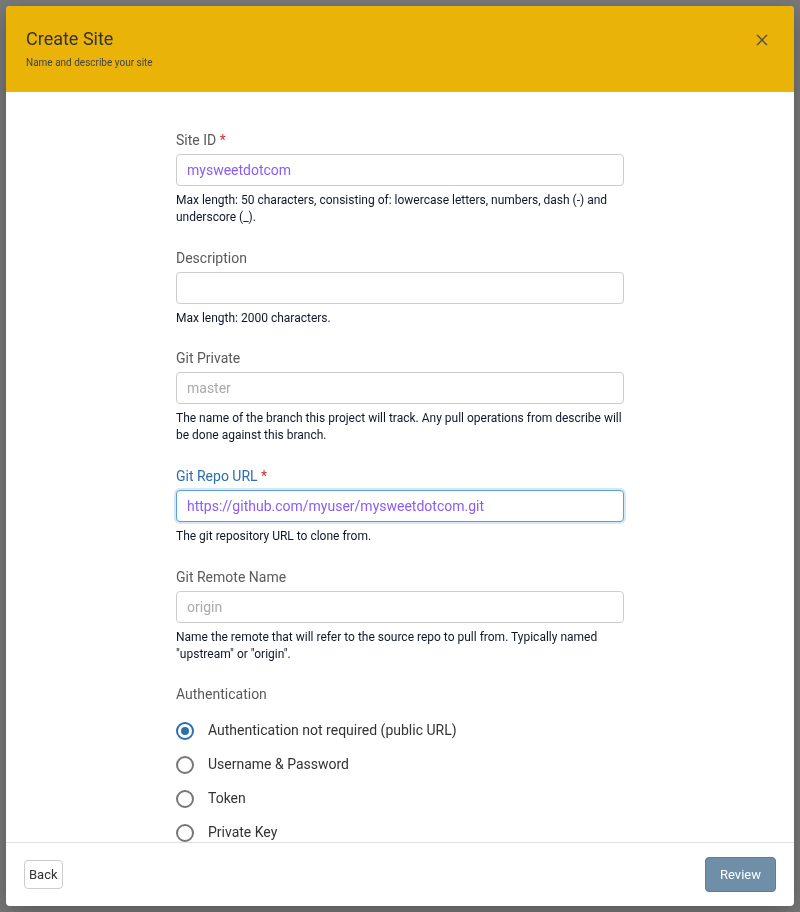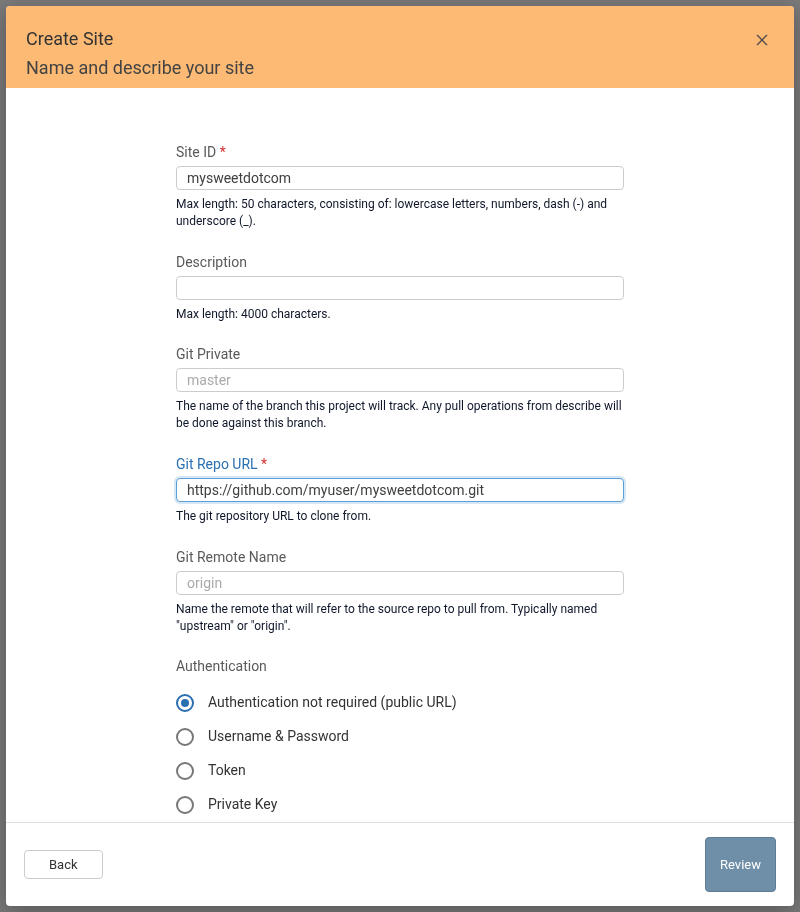--- a/index.html
+++ b/index.html
@@ -16,72 +16,72 @@
     width: 788px;
     height: 900px;
     background: #fff;
     border-radius: 4px;
     box-shadow: 0 6px 24px rgba(0,0,0,0.3);
     display: flex;
     flex-direction: column;
     overflow: hidden;
   }
   .dialog-header {
-    background: #fdba74;
-    padding: 22px 20px 10px 20px;
+    background: #eab308;
+    padding: 22px 20px 24px 20px;
     position: relative;
   }
   .dialog-title {
     font-size: 18px;
     font-weight: 400;
     color: #333;
     margin-bottom: 8px;
   }
   .dialog-subtitle {
-    font-size: 18px;
+    font-size: 10px;
     color: #434343;
   }
   .close-btn {
     position: absolute;
     top: 22px;
     right: 20px;
     width: 24px;
     height: 24px;
     background: transparent;
     border: none;
     cursor: pointer;
     color: #4e4e4e;
   }
   .close-btn svg { width: 16px; height: 16px; display: block; margin: auto; }
   .dialog-body {
     flex: 1;
     overflow-y: auto;
-    padding: 56px 0 20px 0;
+    padding: 40px 0 20px 0;
   }
   .form-area {
     width: 448px;
     margin: 0 auto;
   }
   .field {
     margin-bottom: 24px;
   }
   .field label {
     display: block;
     font-size: 14px;
     color: #5a5a5a;
     margin-bottom: 6px;
   }
   .field label.focused { color: #2c6fb1; margin-top: 16px; }
   .req { color: #d32f2f; }
   .field input[type="text"] {
     width: 100%;
-    height: 24px;
+    height: 32px;
     padding: 0 10px;
     font-size: 14px;
-    color: #404040;
+    color: #8b5cf6;
     border: 1px solid #ccc;
     border-radius: 4px;
     outline: none;
     font-family: inherit;
   }
   .field input.focused {
     border-color: #5c9fd6;
     box-shadow: 0 0 0 2px rgba(92,159,214,0.25);
   }
   .field input::placeholder { color: #aaa; }
@@ -129,34 +129,34 @@
     color: #333;
   }
   .dialog-footer {
     border-top: 1px solid #e0e0e0;
     padding: 14px 18px;
     display: flex;
     justify-content: space-between;
     align-items: center;
   }
   .btn {
-    padding: 6px 24px;
+    padding: 6px 4px;
     font-size: 13px;
     border-radius: 4px;
     border: 1px solid #ccc;
     background: #fff;
     color: #333;
     cursor: pointer;
     font-family: inherit;
   }
   .btn-primary {
     background: #6f8ea8;
     border: 1px solid #5c7c97;
     color: #fff;
-    padding: 19px 14px;
+    padding: 9px 14px;
   }
 </style>
 </head>
 <body>
 
 <div class="dialog">
 
   <div class="dialog-header">
     <div class="dialog-title">Create Site</div>
     <div class="dialog-subtitle">Name and describe your site</div>
@@ -175,21 +175,21 @@
 
       <div class="field">
         <label><span>Site ID</span> <span class="req">*</span></label>
         <input type="text" value="mysweetdotcom" style="">
         <div class="help">Max length: 50 characters, consisting of: lowercase letters, numbers, dash (-) and underscore (_).</div>
       </div>
 
       <div class="field">
         <label>Description</label>
         <input type="text" value="" style="">
-        <div class="help">Max length: 4000 characters.</div>
+        <div class="help">Max length: 2000 characters.</div>
       </div>
 
       <div class="field">
         <label>Git Private</label>
         <input type="text" placeholder="master" style="">
         <div class="help">The name of the branch this project will track. Any pull operations from describe will be done against this branch.</div>
       </div>
 
       <div class="field">
         <label class="focused"><span>Git Repo URL</span> <span class="req">*</span></label>

